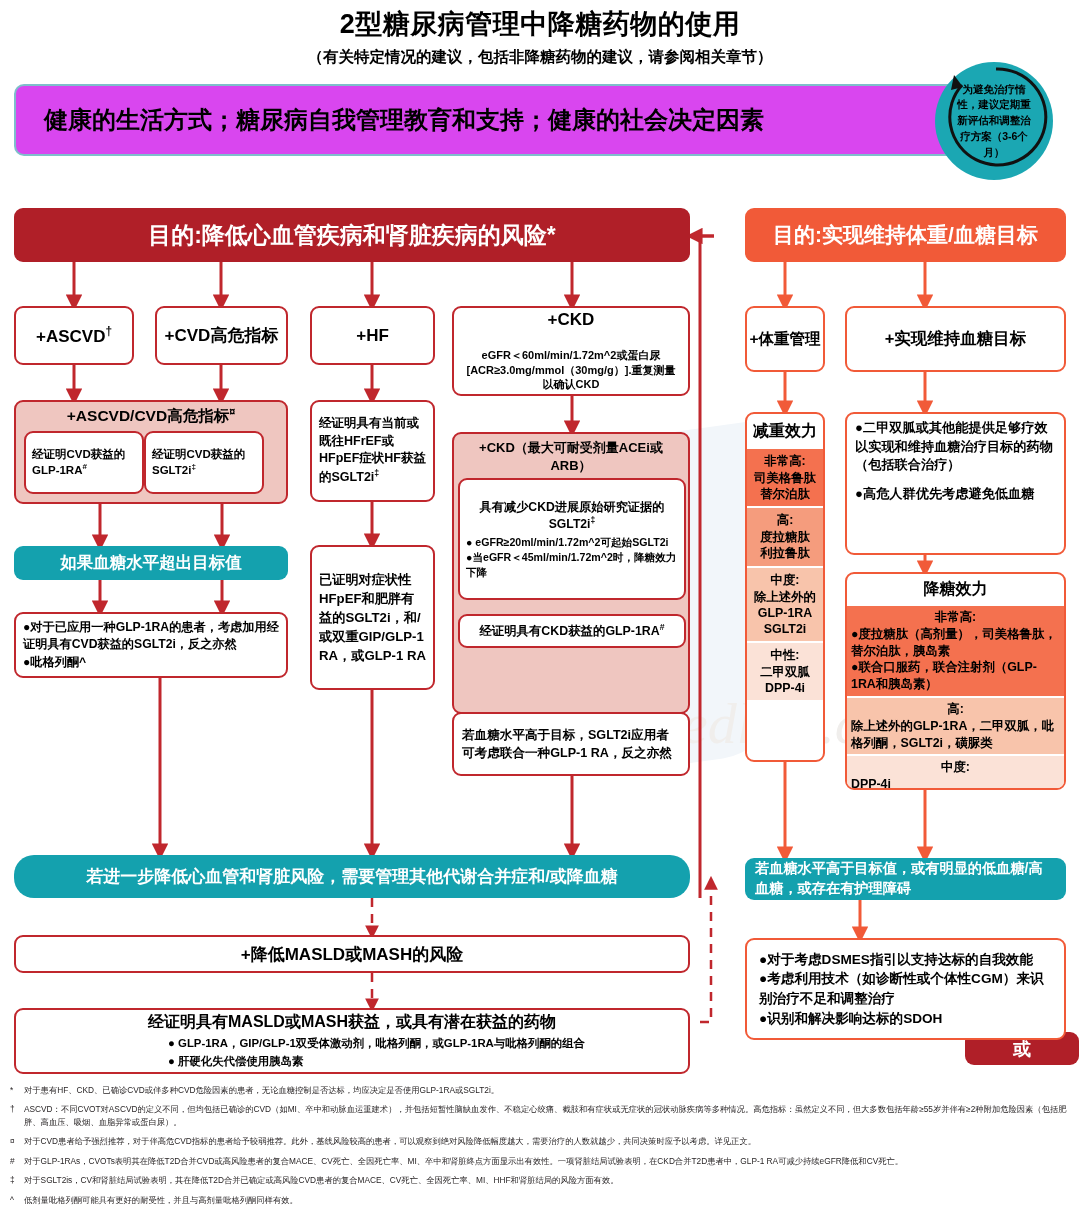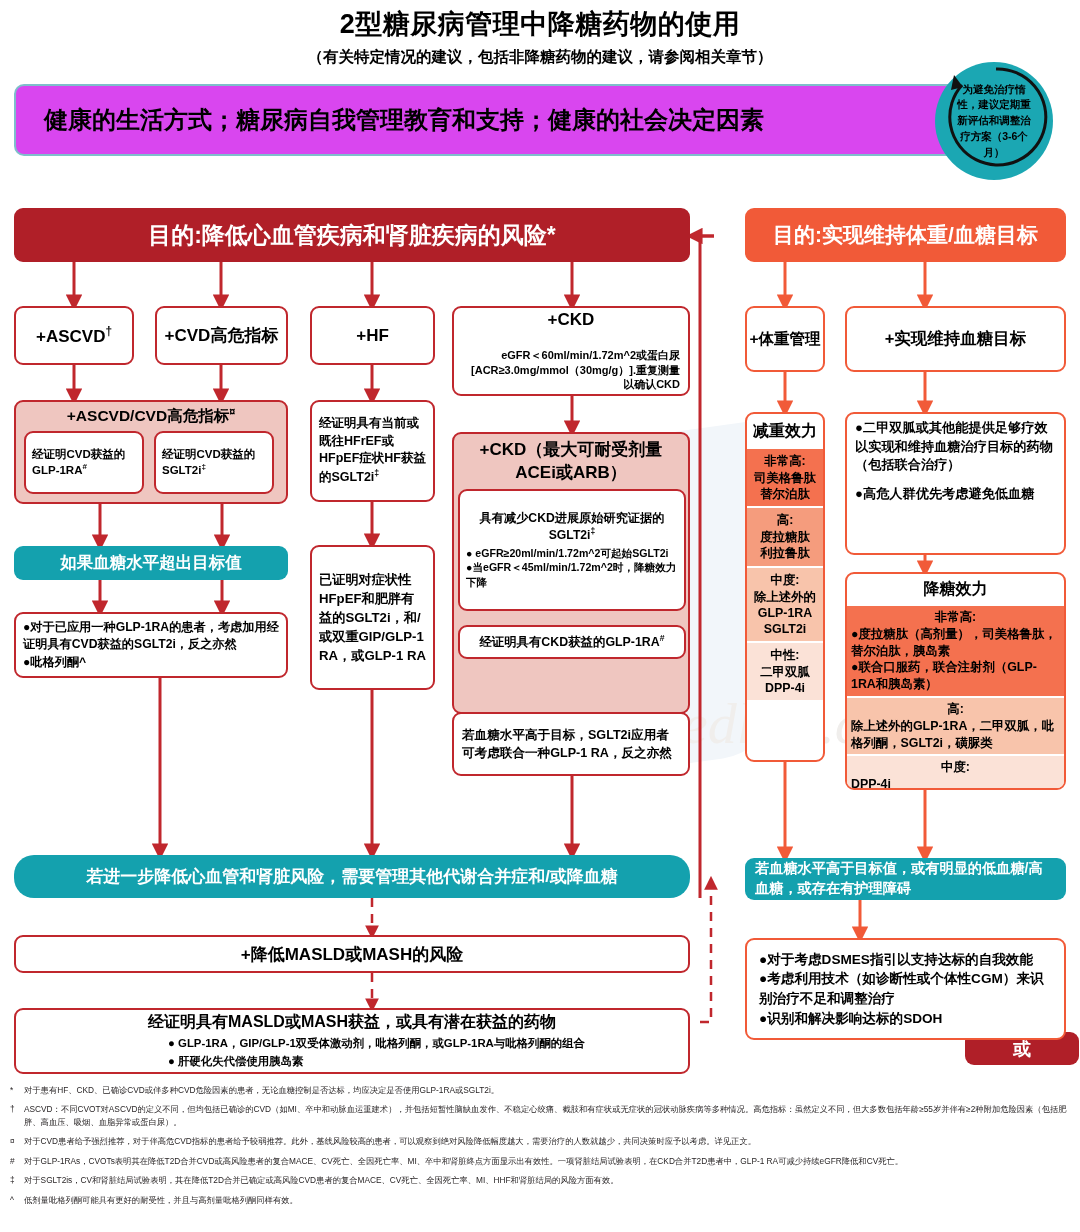--- a/index.html
+++ b/index.html
@@ -140,28 +140,28 @@
   <div><span>+ASCVD</span><span class="sub">†</span></div>
 </div>
 <div class="node card ctr" style="left:155px;top:306px;width:133px;height:59px;font-size:17px;font-weight:bold;">
   <div>+CVD高危指标</div>
 </div>
 <div class="node card ctr" style="left:310px;top:306px;width:125px;height:59px;font-size:17px;font-weight:bold;">
   <div>+HF</div>
 </div>
 <div class="node card ctr" style="left:452px;top:306px;width:238px;height:90px;padding:4px 8px;">
   <div style="font-size:17px;font-weight:bold;">+CKD</div>
-  <div style="font-size:11px;font-weight:bold;line-height:1.35;margin-top:18px;text-align:right;">eGFR＜60ml/min/1.72m^2或蛋白尿[ACR≥3.0mg/mmol（30mg/g）].重复测量以确认CKD</div>
+  <div style="font-size:11px;font-weight:bold;line-height:1.35;margin-top:18px;">eGFR＜60ml/min/1.72m^2或蛋白尿[ACR≥3.0mg/mmol（30mg/g）].重复测量以确认CKD</div>
 </div>
 
 <div class="node pinkbox" style="left:14px;top:400px;width:274px;height:104px;">
   <div style="text-align:center;font-size:15.5px;font-weight:bold;margin-top:3px;">
     <span>+ASCVD/CVD高危指标</span><span class="sub">¤</span>
   </div>
-  <div style="display:flex;gap:10px;padding:4px 8px 0 8px;">
+  <div style="display:flex;padding:4px 8px 0 8px;">
     <div class="card" style="width:120px;height:63px;padding:3px 6px;font-size:11.5px;font-weight:bold;line-height:1.35;">
       <div><span>经证明CVD获益的GLP-1RA</span><span class="sub">#</span></div>
     </div>
     <div class="card" style="width:120px;height:63px;padding:3px 6px;font-size:11.5px;font-weight:bold;line-height:1.35;">
       <div><span>经证明CVD获益的SGLT2i</span><span class="sub">‡</span></div>
     </div>
   </div>
 </div>
 
 <div class="node band teal" style="left:14px;top:546px;width:274px;height:34px;font-size:16.5px;font-weight:bold;">如果血糖水平超出目标值</div>
@@ -171,21 +171,21 @@
   <div>●吡格列酮^</div>
 </div>
 
 <div class="node card" style="left:310px;top:400px;width:125px;height:102px;padding:4px 7px;font-size:12.5px;font-weight:bold;line-height:1.38;">
   <div><span>经证明具有当前或既往HFrEF或HFpEF症状HF获益的SGLT2i</span><span class="sub">‡</span></div>
 </div>
 <div class="node card" style="left:310px;top:545px;width:125px;height:145px;padding:4px 7px;font-size:13.2px;font-weight:bold;line-height:1.45;">已证明对症状性HFpEF和肥胖有益的SGLT2i，和/或双重GIP/GLP-1 RA，或GLP-1 RA</div>
 
 <div class="node" style="left:452px;top:432px;width:238px;height:344px;">
   <div class="pinkbox" style="width:238px;height:282px;padding:4px;">
-    <div style="text-align:center;font-size:17px;font-weight:bold;line-height:1.35;padding:1px 6px;">+CKD（最大可耐受剂量ACEi或ARB）</div>
+    <div style="text-align:center;font-size:13px;font-weight:bold;line-height:1.35;padding:1px 6px;">+CKD（最大可耐受剂量ACEi或ARB）</div>
     <div class="card" style="margin-top:3px;width:228px;height:122px;padding:4px 6px;">
       <div style="text-align:center;font-size:12.2px;font-weight:bold;line-height:1.35;">
         <span>具有减少CKD进展原始研究证据的SGLT2i</span><span class="sub">‡</span>
       </div>
       <div style="font-size:10.6px;font-weight:bold;line-height:1.4;margin-top:2px;">● eGFR≥20ml/min/1.72m^2可起始SGLT2i</div>
       <div style="font-size:10.6px;font-weight:bold;line-height:1.4;">●当eGFR＜45ml/min/1.72m^2时，降糖效力下降</div>
     </div>
     <div class="band dark" style="position:absolute;left:513px;top:600px;width:114px;height:33px;font-size:18px;">或</div>
     <div class="card ctr" style="margin-top:14px;width:228px;height:34px;padding:2px 5px;font-size:12.4px;font-weight:bold;">
       <div><span>经证明具有CKD获益的GLP-1RA</span><span class="sub">#</span></div>

